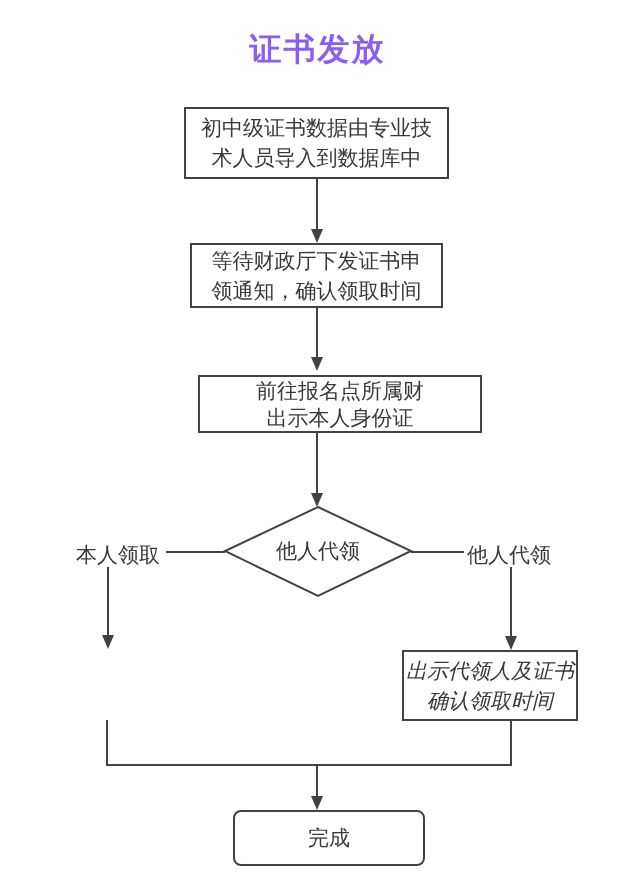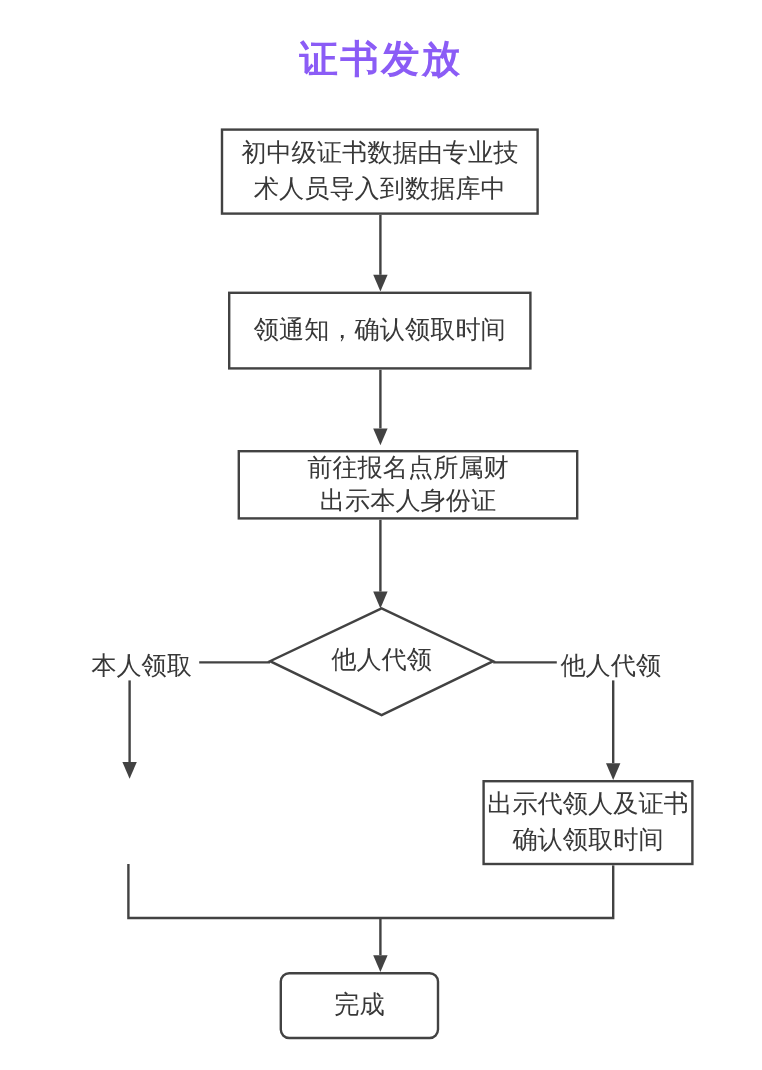--- a/index.html
+++ b/index.html
@@ -106,39 +106,40 @@
     <path class="wire" d="M317 765 V796"></path>
     <polygon class="head" points="317,810 311,796 323,796"></polygon>
   </svg>
 
   <div class="node rect" style="left:184px; top:107px; width:265px; height:72px;">
     <div>初中级证书数据由专业技</div>
     <div>术人员导入到数据库中</div>
   </div>
 
   <div class="node rect" style="left:190px; top:243px; width:253px; height:65px;">
+    <div>等待财政厅下发证书申</div>
     <div>领通知，确认领取时间</div>
   </div>
 
   <div class="node rect" style="left:198px; top:375px; width:284px; height:58px; line-height:27px;">
     <div>前往报名点所属财</div>
     <div>出示本人身份证</div>
   </div>
 
   <div class="node plain" style="left:238px; top:537px; width:160px; height:28px;">
     <div>他人代领</div>
   </div>
 
   <div class="branch-label" style="left:76px; top:541px;">本人领取</div>
 
   <div class="branch-label" style="left:467px; top:541px;">他人代领</div>
 
 
-  <div class="node rect" style="left:402px; top:650px; width:176px; height:71px;">
+  <div class="node rect" style="left:402px; top:650px; width:176px; height:71px;font-style:italic;">
     <div>出示代领人及证书</div>
     <div>确认领取时间</div>
   </div>
 
-  <div class="node rounded" style="left:233px; top:810px; width:133px; height:56px;">
+  <div class="node rounded" style="left:233px; top:810px; width:192px; height:56px;">
     <div>完成</div>
   </div>
 
 </div>
 
 </body></html>

